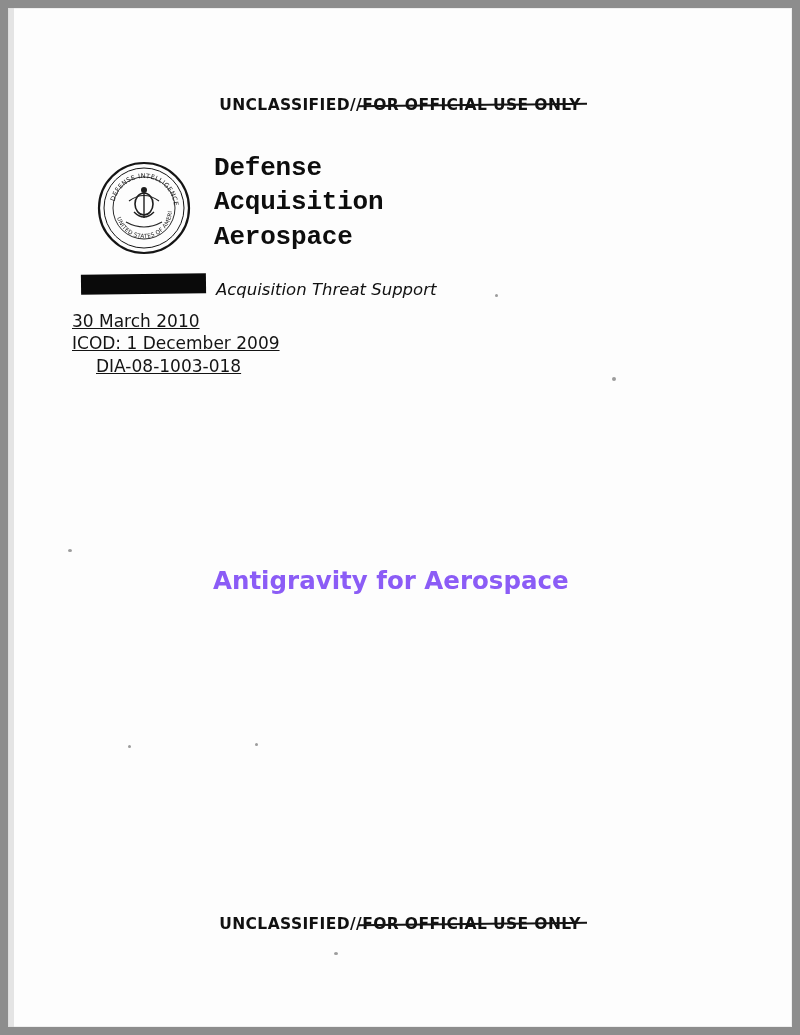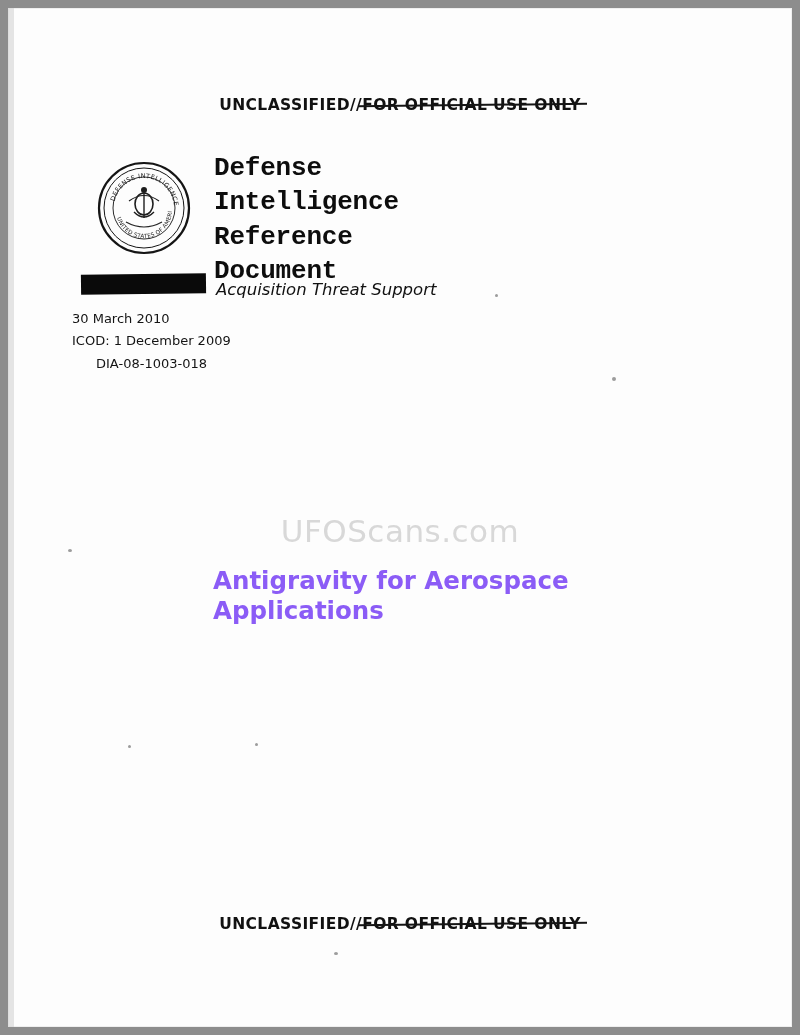--- a/index.html
+++ b/index.html
@@ -118,23 +118,24 @@
     height: 20px;
     background: #0a0a0a;
     transform: rotate(-0.7deg);
   }
 
   
   .meta {
     position: absolute;
     left: 64px;
     font-family: "DejaVu Sans", sans-serif;
-    font-size: 13px;
+    font-size: 17px;
     color: #141414;
     white-space: nowrap;
+    text-decoration: underline;
   }
   #meta-date { top: 303px; }
   #meta-icod { top: 325px; }
   #meta-id   { top: 348px; margin-left: 24px; }
 
   
   .watermark {
     position: absolute;
     left: 0;
     top: 505px;
@@ -204,38 +205,35 @@
           <textPath href="#arcTop" startOffset="7%">DEFENSE INTELLIGENCE AGENCY</textPath>
         </text>
         <text font-family="DejaVu Sans, sans-serif" font-size="5.6" fill="#1a1a1a" letter-spacing="0.3">
           <textPath href="#arcBot" startOffset="9%">UNITED STATES OF AMERICA</textPath>
         </text>
       </svg>
     </div>
 
     <div class="dird-title">
       <div>Defense</div>
-      <div>Intelligence</div>
-      <div>Reference</div>
-      <div>Document</div>
+      <div>Acquisition</div>
+      <div>Aerospace</div>
     </div>
 
     <div class="dird-sub">Acquisition Threat Support</div>
 
     <div class="redaction"></div>
 
     <div class="meta" id="meta-date">30 March 2010</div>
     <div class="meta" id="meta-icod">ICOD: 1 December 2009</div>
     <div class="meta" id="meta-id">DIA-08-1003-018</div>
 
-    <div class="watermark">UFOScans.com</div>
 
     <div class="doc-title">
       <div>Antigravity for Aerospace</div>
-      <div>Applications</div>
     </div>
 
     <div class="class-banner" id="banner-bottom">
       <span class="unclass">UNCLASSIFIED/</span><span class="slash">/</span><span class="fouo">FOR OFFICIAL USE ONLY</span>
     </div>
 
   </div>
 </div>
 
 </body></html>

